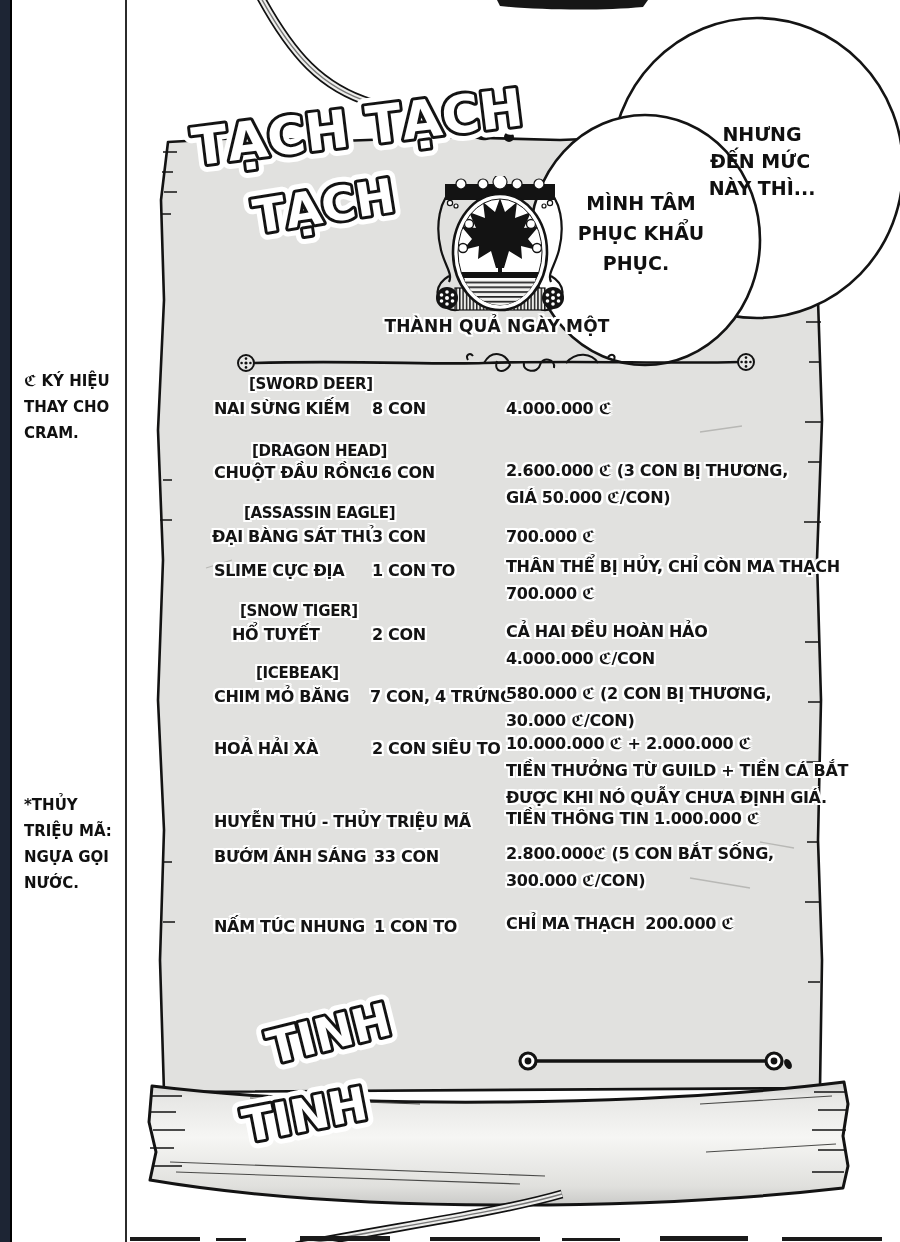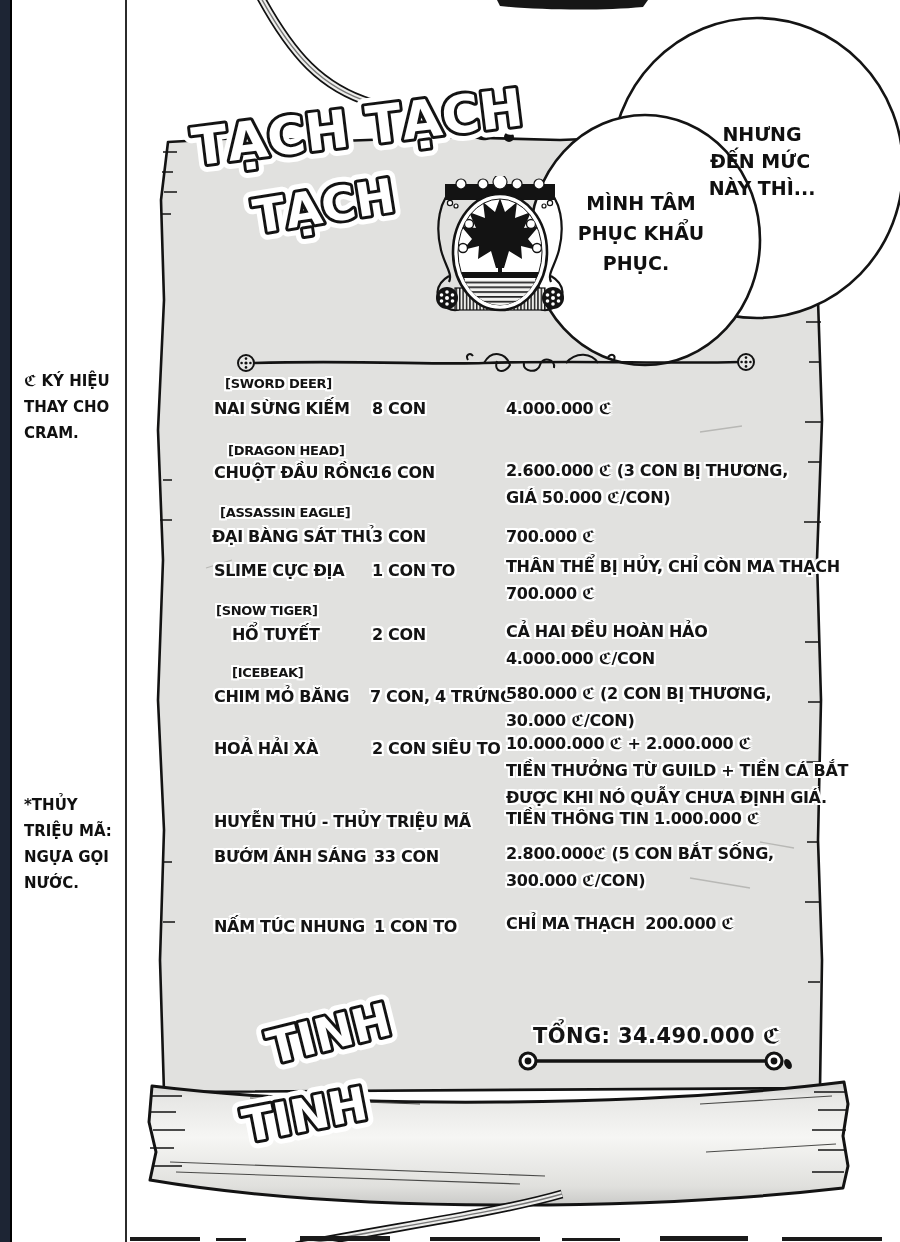--- a/index.html
+++ b/index.html
@@ -7,21 +7,21 @@
          font-family:"DejaVu Sans",sans-serif;}
   .abs{position:absolute;}
   
   #edge-bar{left:0;top:0;width:10px;height:1242px;background:#1d2534;border-right:2px solid #000;}
   #panel-line{left:125px;top:0;width:2px;height:1242px;background:#2b2b2b;}
   
   .t{position:absolute;font-weight:bold;font-size:16px;line-height:20px;color:#141414;
      letter-spacing:-0.3px;white-space:pre;
      text-shadow:-2px -2px 0 #fff,2px -2px 0 #fff,-2px 2px 0 #fff,2px 2px 0 #fff,
                  -2px 0 0 #fff,2px 0 0 #fff,0 -2px 0 #fff,0 2px 0 #fff;}
-  .tag{font-size:13px;}
+  .tag{font-size:15px;margin-left:24px;}
   .title{font-size:17px;letter-spacing:0.2px;transform:translateX(-50%);}
   .total{font-size:21px;letter-spacing:0.4px;}
   
   .note{position:absolute;font-weight:bold;font-size:15px;line-height:26px;color:#101010;white-space:pre;}
   
   .bline{position:absolute;font-weight:bold;color:#101010;white-space:pre;transform:translateX(-50%);text-align:right;}
   .br{font-size:19px;line-height:27px;}
   .bl{font-size:19px;line-height:30px;}
   
   .sfx{position:absolute;overflow:visible;}
@@ -177,20 +177,21 @@
       <rect x="73" y="88" width="4" height="10" fill="#131313"></rect>
       <g fill="#fff" stroke="#131313" stroke-width="1.4">
         <circle cx="44" cy="48" r="4.5"></circle>
           <circle cx="106" cy="48" r="4.5"></circle>
         <circle cx="38" cy="72" r="4.5"></circle>
           <circle cx="112" cy="72" r="4.5"></circle>
       </g>
     </g>
   </svg>
 
+  <div class="t title" style="left:497px;top:316px">THÀNH QUẢ NGÀY MỘT</div>
 
   <svg class="abs" style="left:236px;top:350px" width="522" height="26" viewBox="0 0 522 26">
     <path d="M18,13 C120,10 200,15 248,13 C340,10 430,14 504,12" fill="none" stroke="#131313" stroke-width="2.6"></path>
     <g fill="none" stroke="#131313" stroke-width="2">
       <path d="M248,13 c8,-14 22,-10 26,2 c-5,9 -17,8 -13,-4"></path>
       <path d="M288,13 c-2,9 14,11 16,2 c2,-9 16,-6 14,3"></path>
       <path d="M330,13 c10,-12 26,-10 32,0"></path>
       <path d="M372,7 c4,-4 8,-2 6,3"></path>
       <path d="M232,10 c-3,-5 2,-8 5,-4"></path>
     </g>
@@ -256,21 +257,20 @@
     <div class="t" style="left:214px;top:847px">BƯỚM ÁNH SÁNG</div>
     <div class="t" style="left:374px;top:847px">33 CON</div>
     <div class="t" style="left:506px;top:844px">2.800.000ℭ (5 CON BẮT SỐNG,</div>
     <div class="t" style="left:506px;top:871px">300.000 ℭ/CON)</div>
 
     <div class="t" style="left:214px;top:917px">NẤM TÚC NHUNG</div>
     <div class="t" style="left:374px;top:917px">1 CON TO</div>
     <div class="t" style="left:506px;top:914px">CHỈ MA THẠCH  200.000 ℭ</div>
   </div>
 
-  <div class="t total" style="left:533px;top:1026px">TỔNG: 34.490.000 ℭ</div>
   <svg class="abs" style="left:512px;top:1046px" width="290" height="30" viewBox="0 0 290 30">
     <path d="M22,15 L256,15" stroke="#131313" stroke-width="3.6"></path>
     <circle cx="16" cy="15" r="8" fill="#fff" stroke="#131313" stroke-width="3.2"></circle>
     <circle cx="16" cy="15" r="3.4" fill="#131313"></circle>
     <circle cx="262" cy="15" r="8" fill="#fff" stroke="#131313" stroke-width="3.2"></circle>
     <circle cx="262" cy="15" r="3.4" fill="#131313"></circle>
     <ellipse cx="276" cy="18" rx="3.4" ry="5.4" transform="rotate(-28 276 18)" fill="#131313"></ellipse>
   </svg>
 
   <div>

